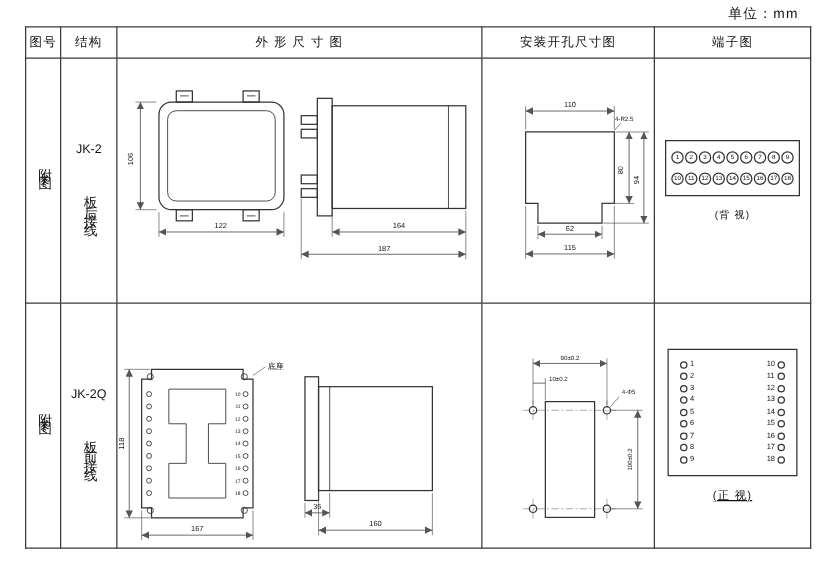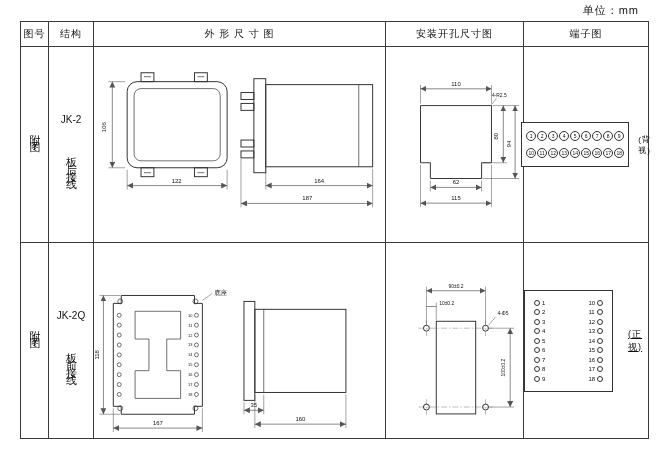--- a/index.html
+++ b/index.html
@@ -19,21 +19,21 @@
   .lnt{fill:none;stroke:#333;stroke-width:0.7;}
   .ext{stroke:#555;stroke-width:0.55;}
   .dim{stroke:#555;stroke-width:0.7;}
   .cl{stroke:#777;stroke-width:0.5;stroke-dasharray:6 2 1.5 2;}
   svg text{font-family:"Liberation Sans",sans-serif;fill:#111;}
   .dt{font-size:6px;}
   .dts{font-size:5px;}
   .dtl{font-size:6.5px;}
   .hl{font-size:4px;}
   
-  .term-wrap{height:194px;display:flex;flex-direction:row;align-items:center;justify-content:center;gap:9px;}
+  .term-wrap{height:194px;display:flex;flex-direction:column;align-items:center;justify-content:center;gap:9px;}
   .term-box{border:1px solid #333;padding:8px 4px;display:flex;flex-direction:column;gap:7px;background:#fff;}
   .term-row{display:flex;gap:1px;}
   .tc{width:8px;height:8px;border:1px solid #333;border-radius:50%;font-size:5px;display:flex;align-items:center;justify-content:center;color:#111;}
   .term-caption{font-size:8px;letter-spacing:1px;}
   .term-caption-lg{font-size:9px;text-decoration:underline;}
   .term-box2{border:1px solid #333;width:84px;padding:9px 9px;display:flex;justify-content:space-between;background:#fff;}
   .t2col{display:flex;flex-direction:column;gap:3.5px;}
   .t2item{display:flex;align-items:center;gap:2px;font-size:6px;line-height:1;}
   .dot{width:4px;height:4px;border:1px solid #333;border-radius:50%;display:inline-block;}
 </style>

